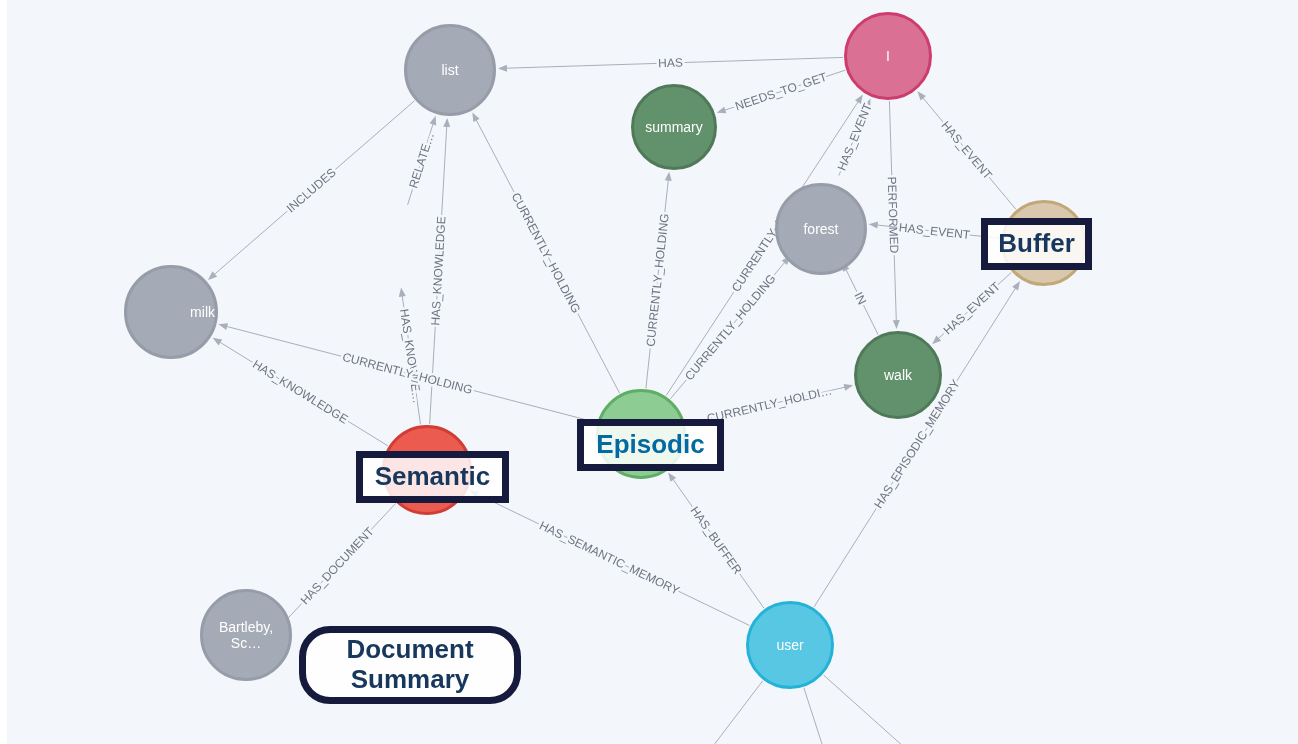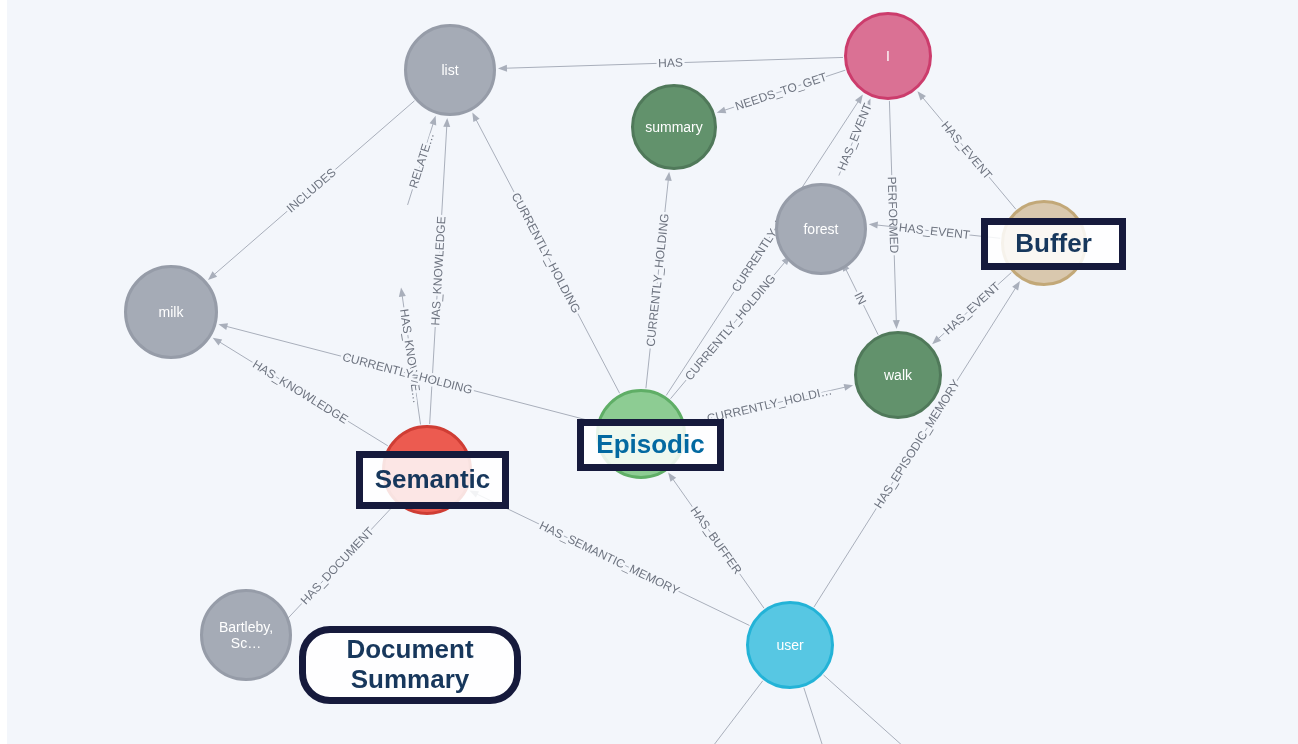--- a/index.html
+++ b/index.html
@@ -171,37 +171,37 @@
     </div>
     <div class="node" style="left: 631px; top: 84px; width: 86px; height: 86px; background: rgb(98, 146, 108); border-color: rgb(80, 121, 90);">
       <span>summary</span>
     </div>
     <div class="node" style="left: 775px; top: 183px; width: 92px; height: 92px; background: rgb(165, 171, 182); border-color: rgb(150, 156, 168);">
       <span>forest</span>
     </div>
     <div class="node" style="left: 1001px; top: 200px; width: 86px; height: 86px; background: rgb(217, 200, 174); border-color: rgb(194, 168, 120);">
       <span></span>
     </div>
-    <div class="node" style="left: 124px; top: 265px; width: 94px; height: 94px; background: rgb(165, 171, 182); border-color: rgb(150, 156, 168);">
+    <div class="node" style="left: 124px; top: 265px; width: 94px; height: 94px; background: rgb(165, 171, 182); border-color: rgb(150, 156, 168); justify-content: flex-end;">
       <span>milk</span>
     </div>
     <div class="node" style="left: 854px; top: 331px; width: 88px; height: 88px; background: rgb(98, 146, 108); border-color: rgb(80, 121, 90);">
       <span>walk</span>
     </div>
     <div class="node" style="left: 596px; top: 389px; width: 90px; height: 90px; background: rgb(141, 204, 147); border-color: rgb(95, 174, 102);">
       <span></span>
     </div>
     <div class="node" style="left: 382px; top: 425px; width: 90px; height: 90px; background: rgb(236, 91, 80); border-color: rgb(207, 61, 52);">
       <span></span>
     </div>
     <div class="node" style="left: 746px; top: 601px; width: 88px; height: 88px; background: rgb(87, 199, 227); border-color: rgb(35, 179, 215);">
       <span>user</span>
     </div>
     <div class="node" style="left: 200px; top: 589px; width: 92px; height: 92px; background: rgb(165, 171, 182); border-color: rgb(150, 156, 168);">
       <span>Bartleby,
 Sc…</span>
     </div>
-    <div class="annotation" style="left: 981px; top: 218px; width: 145px; height: 52px; border-color: rgb(22, 26, 60); color: rgb(23, 55, 92);">Buffer</div>
+    <div class="annotation" style="left: 981px; top: 218px; width: 111px; height: 52px; border-color: rgb(22, 26, 60); color: rgb(23, 55, 92);">Buffer</div>
     <div class="annotation" style="left: 577px; top: 419px; width: 147px; height: 52px; border-color: rgb(22, 26, 60); color: #0369a1;">Episodic</div>
-    <div class="annotation" style="left: 356px; top: 451px; width: 153px; height: 58px; border-color: rgb(22, 26, 60); color: rgb(23, 55, 92);">Semantic</div>
+    <div class="annotation" style="left: 356px; top: 451px; width: 153px; height: 52px; border-color: rgb(22, 26, 60); color: rgb(23, 55, 92);">Semantic</div>
     <div class="annotation" style="left: 299px; top: 626px; width: 222px; height: 78px; border-color: rgb(22, 26, 60); color: rgb(23, 55, 92); border-radius: 31px;">Document
 Summary</div>
   </div>
 
 </body></html>

